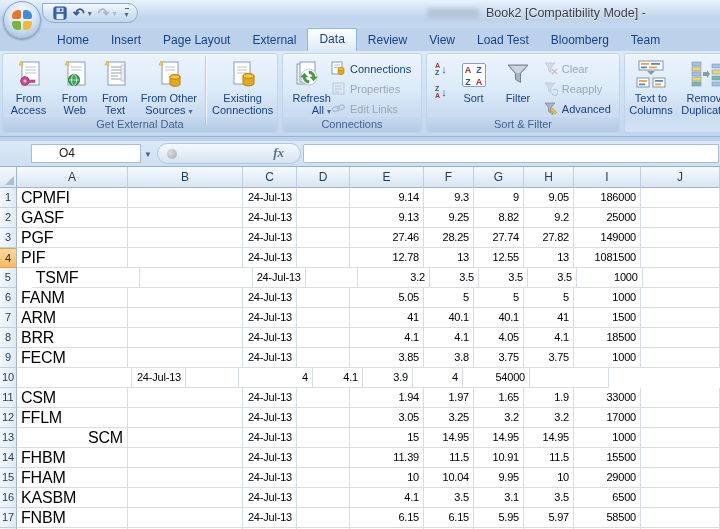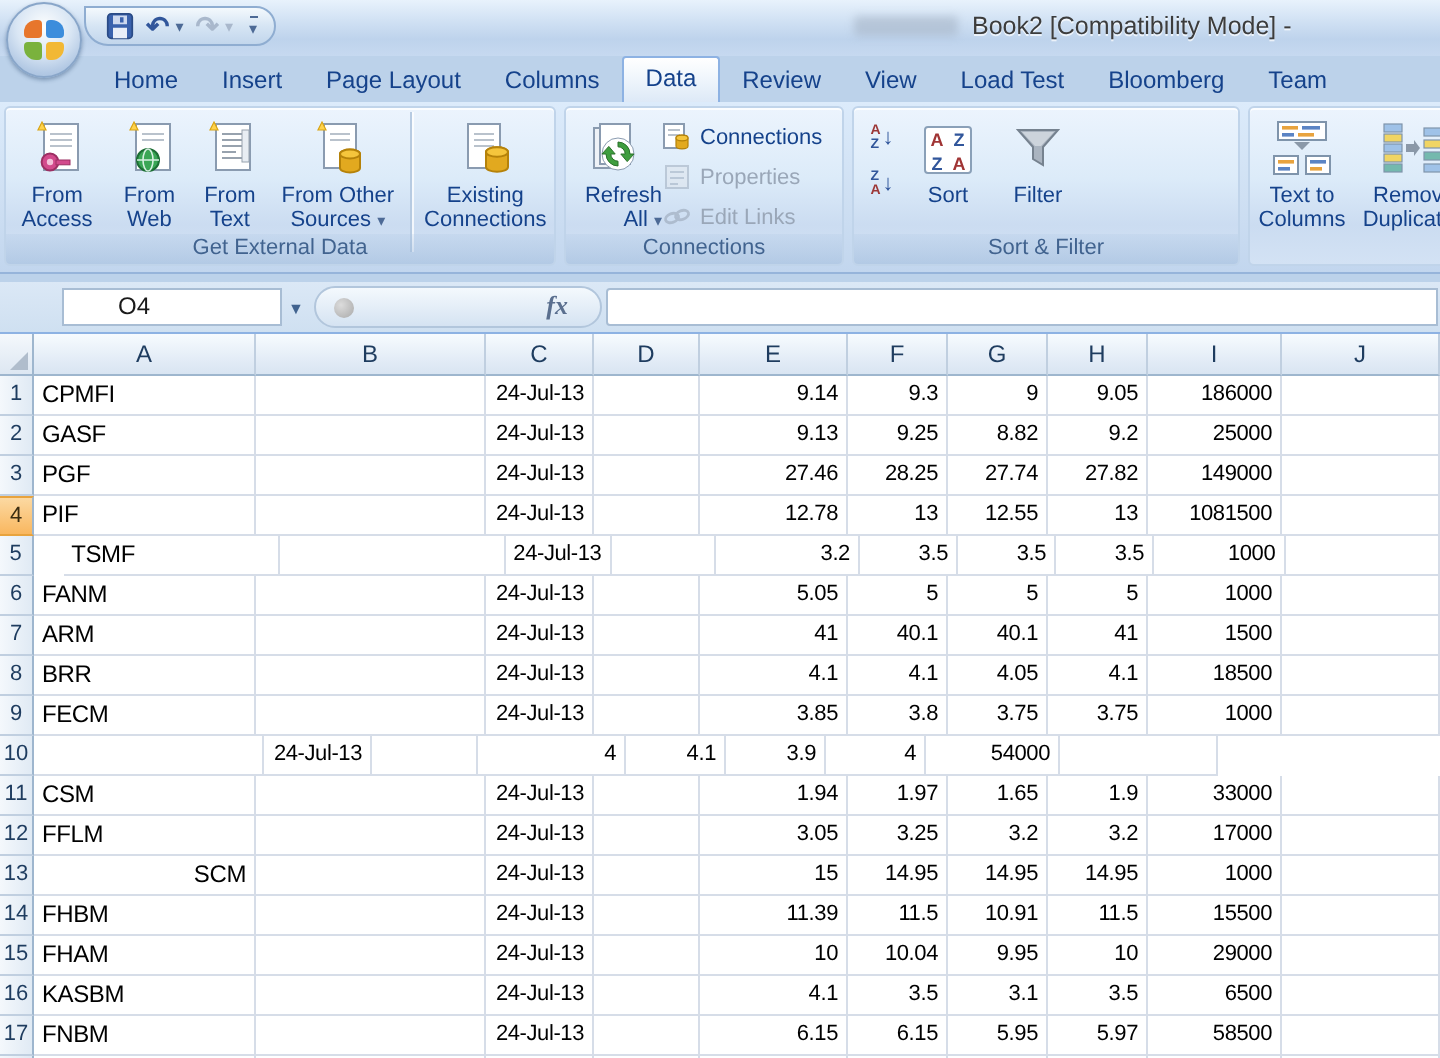--- a/index.html
+++ b/index.html
@@ -101,21 +101,21 @@
   .grid-row { display:flex; height:20px; }
   .rowhdr { width:17px; height:20px; background:linear-gradient(90deg,#f4f8fc,#e0eaf4);
     border-right:1px solid #9eb6ce; border-bottom:1px solid #c0cfe0;
     font-size:11px; color:#1e3c5f; text-align:center; line-height:19px; }
   .rowhdr.active { background:linear-gradient(#fcd9a2,#f9b75f);
     border-top:1px solid #e8a33d; border-bottom:1px solid #e8a33d; color:#3a2c10; }
   .cell { height:20px; border-right:1px solid #d6dde8; border-bottom:1px solid #d6dde8;
     font-size:11px; letter-spacing:-0.2px; color:#000; line-height:19px;
     padding:0 4px; white-space:nowrap; overflow:hidden; }
   .cell.right { text-align:right; }
-  .cell.ticker { font-size:12px; }
+  .cell.ticker { font-size:16px; }
 </style>
 </head>
 <body>
 
 <div class="titlebar">
   <div class="smudge"></div>
   <div class="title-text">Book2  [Compatibility Mode] -</div>
 </div>
 
 <div class="office-button">
@@ -138,21 +138,21 @@
     <span class="qat-drop">▾</span>
   <span class="qat-redo">↷</span>
     <span class="qat-drop dis">▾</span>
   <span class="qat-more">▾</span>
 </div>
 
 <div class="tabs-row">
     <div class="tab">Home</div>
     <div class="tab">Insert</div>
     <div class="tab">Page Layout</div>
-    <div class="tab">Columns</div>
+    <div class="tab">External</div>
     <div class="tab active">Data</div>
     <div class="tab">Review</div>
     <div class="tab">View</div>
     <div class="tab">Load Test</div>
     <div class="tab">Bloomberg</div>
     <div class="tab">Team</div>
   </div>
 
 <div class="ribbon">
 
@@ -321,20 +321,44 @@
         <span>Sort</span>
       </div>
       <div class="bigbtn" style="width:44px; margin-left:4px;">
         <span class="bicon">
             <svg class="funnel" width="26" height="26" viewBox="0 0 26 26">
           <path d="M3 3 h20 l-7.5 8.5 v9 l-5 -3 v-6 z" fill="#aab4c0" stroke="#76828f"></path>
           <path d="M5 4 h16 l-6.5 7 v0 l-3 0 z" fill="#cdd4dc"></path>
         </svg>
           </span>
         <span>Filter</span>
+      </div>
+      <div class="smallcol" style="width:76px; margin-left:4px;">
+        <div class="smallbtn dis">
+          <svg width="14" height="14" viewBox="0 0 14 14" opacity="0.55">
+            <path d="M1 1 h10 l-4 4.5 v5 l-2.5 -1.5 v-3.5 z" fill="#c2cad4" stroke="#9aa7b8" stroke-width="0.7"></path>
+            <path d="M8 7 l5 5 M13 7 l-5 5" stroke="#c98f8f" stroke-width="1.4"></path>
+          </svg>
+          <span>Clear</span>
+        </div>
+        <div class="smallbtn dis">
+          <svg width="14" height="14" viewBox="0 0 14 14" opacity="0.55">
+            <path d="M1 1 h10 l-4 4.5 v5 l-2.5 -1.5 v-3.5 z" fill="#c2cad4" stroke="#9aa7b8" stroke-width="0.7"></path>
+            <path d="M9 8 a3 3 0 1 1 -1 3" fill="none" stroke="#9fb3cc" stroke-width="1.2"></path>
+          </svg>
+          <span>Reapply</span>
+        </div>
+        <div class="smallbtn">
+          <svg width="14" height="14" viewBox="0 0 14 14">
+            <path d="M1 1 h10 l-4 4.5 v5.5 l-2.5 -1.5 v-4 z" fill="#aab4c0" stroke="#76828f" stroke-width="0.7"></path>
+            <rect x="7.2" y="5.2" width="7" height="2.6" rx="0.6" transform="rotate(45 7 6)" fill="#f0c23c" stroke="#a8831c" stroke-width="0.5"></rect>
+            <polygon points="7.4,12.6 9.4,12.2 7.9,10.8" fill="#5b4a1e"></polygon>
+          </svg>
+          <span>Advanced</span>
+        </div>
       </div>
     </div>
     <div class="rgroup-label">Sort &amp; Filter</div>
   </div>
 
   <div class="rgroup" style="left:624px; width:150px;">
     <div class="bigbtns">
       <div class="bigbtn" style="width:52px;">
         <span class="bicon">
             <svg width="30" height="30" viewBox="0 0 30 30">

